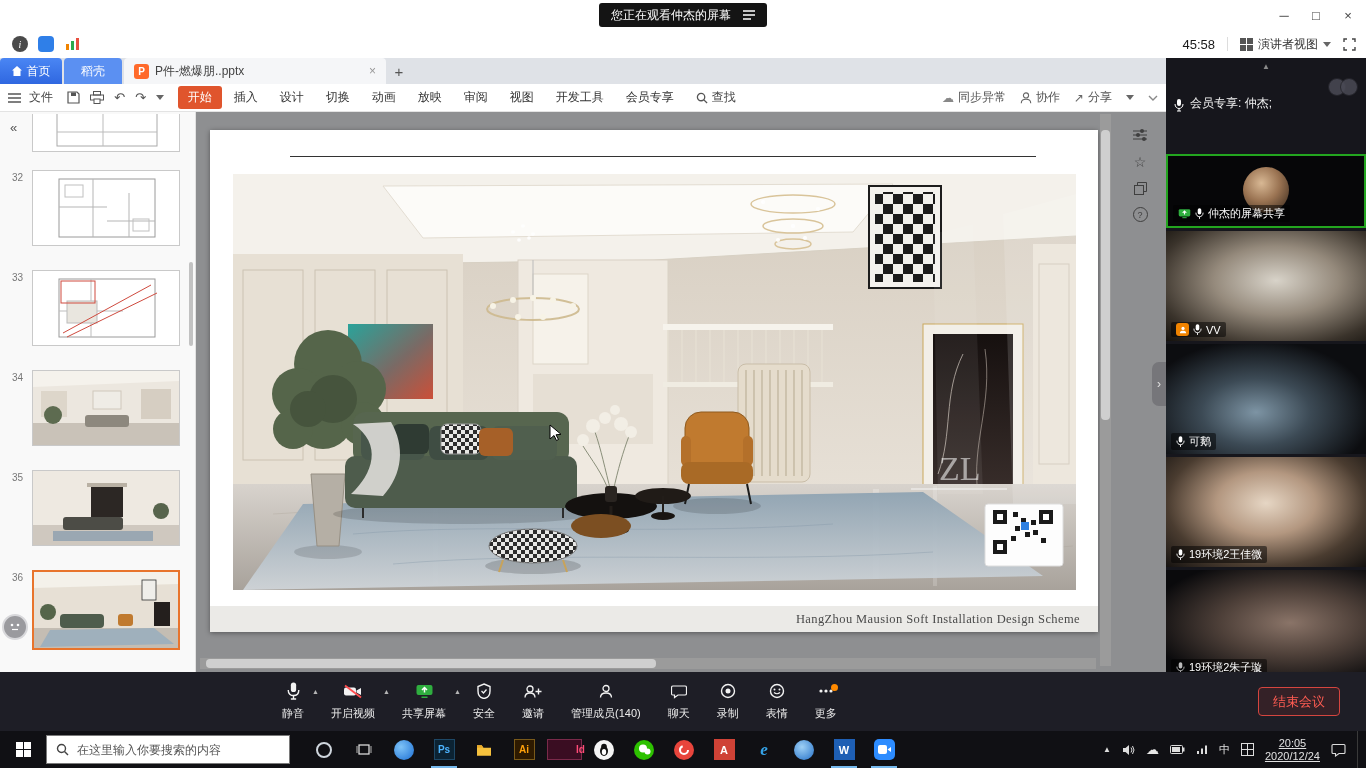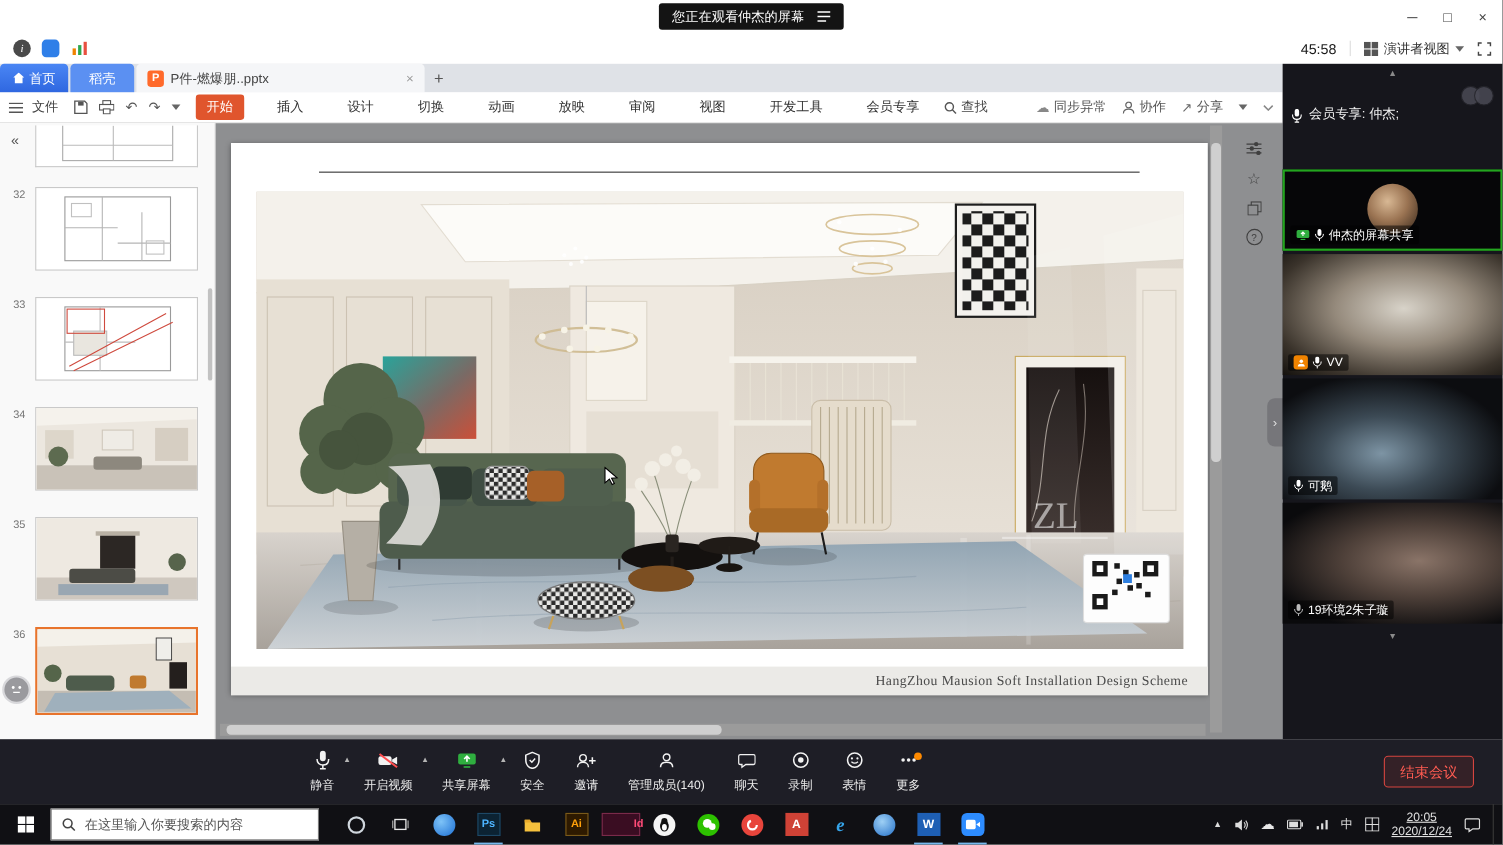--- a/index.html
+++ b/index.html
@@ -30,21 +30,21 @@
 .tab-docer{width:58px;height:26px;background:#5b90f2;color:#fff;display:flex;align-items:center;justify-content:center;gap:4px;border-radius:4px 4px 0 0;margin-left:2px;}
 .tab-doc{height:26px;width:262px;background:#f5f6f8;display:flex;align-items:center;gap:6px;padding:0 10px;border-radius:4px 4px 0 0;margin-left:2px;}
 .doc-badge{width:15px;height:15px;background:#ff6a2b;border-radius:3px;color:#fff;font-size:10px;font-weight:bold;display:flex;align-items:center;justify-content:center;flex:none;}
 .doc-label{flex:1;color:#444;white-space:nowrap;overflow:hidden;}
 .tab-close{color:#999;}
 .tab-add{width:26px;height:26px;display:flex;align-items:center;justify-content:center;color:#555;font-size:15px;}
 
 
 .ribbon{position:absolute;left:0;top:84px;width:1166px;height:28px;background:#fff;border-bottom:1px solid #e3e3e3;display:flex;align-items:center;padding:0 8px;gap:8px;color:#444;}
 .qat{display:flex;align-items:center;gap:10px;color:#555;margin:0 6px;}
-.rtabs{display:flex;align-items:center;gap:20px;}
+.rtabs{display:flex;align-items:center;gap:2px;}
 .rtab{padding:3px 10px;border-radius:3px;color:#333;}
 .rtab.active{background:#e0552d;color:#fff;}
 .find{display:flex;align-items:center;gap:4px;margin-left:4px;}
 .ribbon-right{margin-left:auto;display:flex;align-items:center;gap:14px;color:#555;}
 .rb-item{display:flex;align-items:center;gap:4px;}
 
 
 .leftpanel{position:absolute;left:0;top:112px;width:196px;height:560px;background:#f9f9f9;border-right:1px solid #e2e2e2;}
 .lp-header{height:30px;display:flex;align-items:center;gap:16px;padding:0 10px;color:#555;}
 .lp-pill{background:#909090;color:#fff;padding:3px 12px;border-radius:11px;}
@@ -600,20 +600,30 @@
       <div class="tile-label">
         <svg width="9" height="12" viewBox="0 0 10 13">
             <rect x="3" y="0" width="4" height="7" rx="2" fill="#fff"></rect>
             <path d="M1 5C1 8 3 9.5 5 9.5C7 9.5 9 8 9 5" fill="none" stroke="#fff"></path>
             <path d="M5 9.5V12" stroke="#fff"></path>
           </svg>
         <span>可鹅</span>
       </div>
     </div>
 
+    <div class="tile t4">
+      <div class="tile-label">
+        <svg width="9" height="12" viewBox="0 0 10 13">
+            <rect x="3" y="0" width="4" height="7" rx="2" fill="#fff"></rect>
+            <path d="M1 5C1 8 3 9.5 5 9.5C7 9.5 9 8 9 5" fill="none" stroke="#fff"></path>
+            <path d="M5 9.5V12" stroke="#fff"></path>
+          </svg>
+        <span>19环境2王佳微</span>
+      </div>
+    </div>
 
     <div class="tile t5">
       <div class="tile-label">
         <svg width="9" height="12" viewBox="0 0 10 13">
             <rect x="3" y="0" width="4" height="7" rx="2" fill="#bbb"></rect>
             <path d="M1 5C1 8 3 9.5 5 9.5C7 9.5 9 8 9 5" fill="none" stroke="#bbb"></path>
             <path d="M5 9.5V12" stroke="#bbb"></path>
           </svg>
         <span>19环境2朱子璇</span>
       </div>

